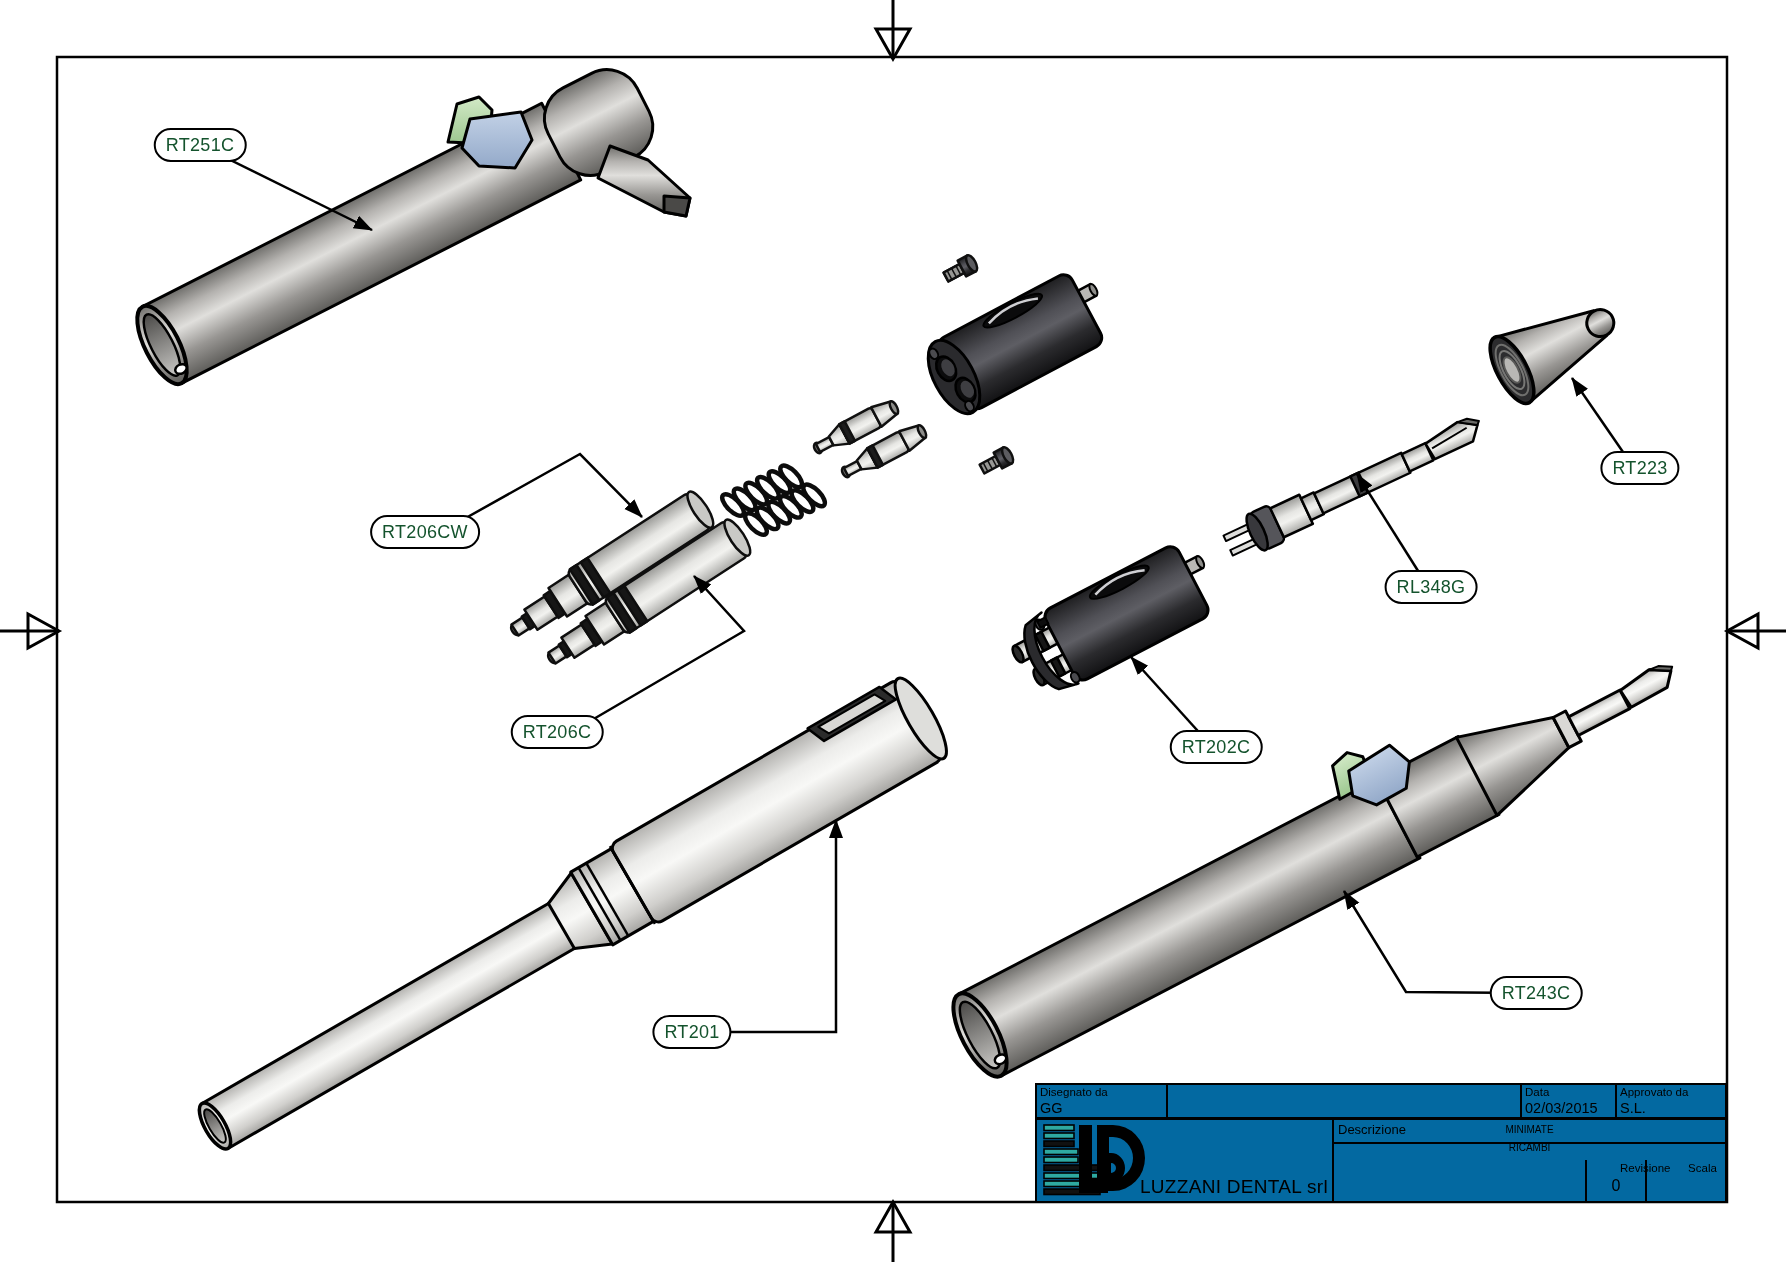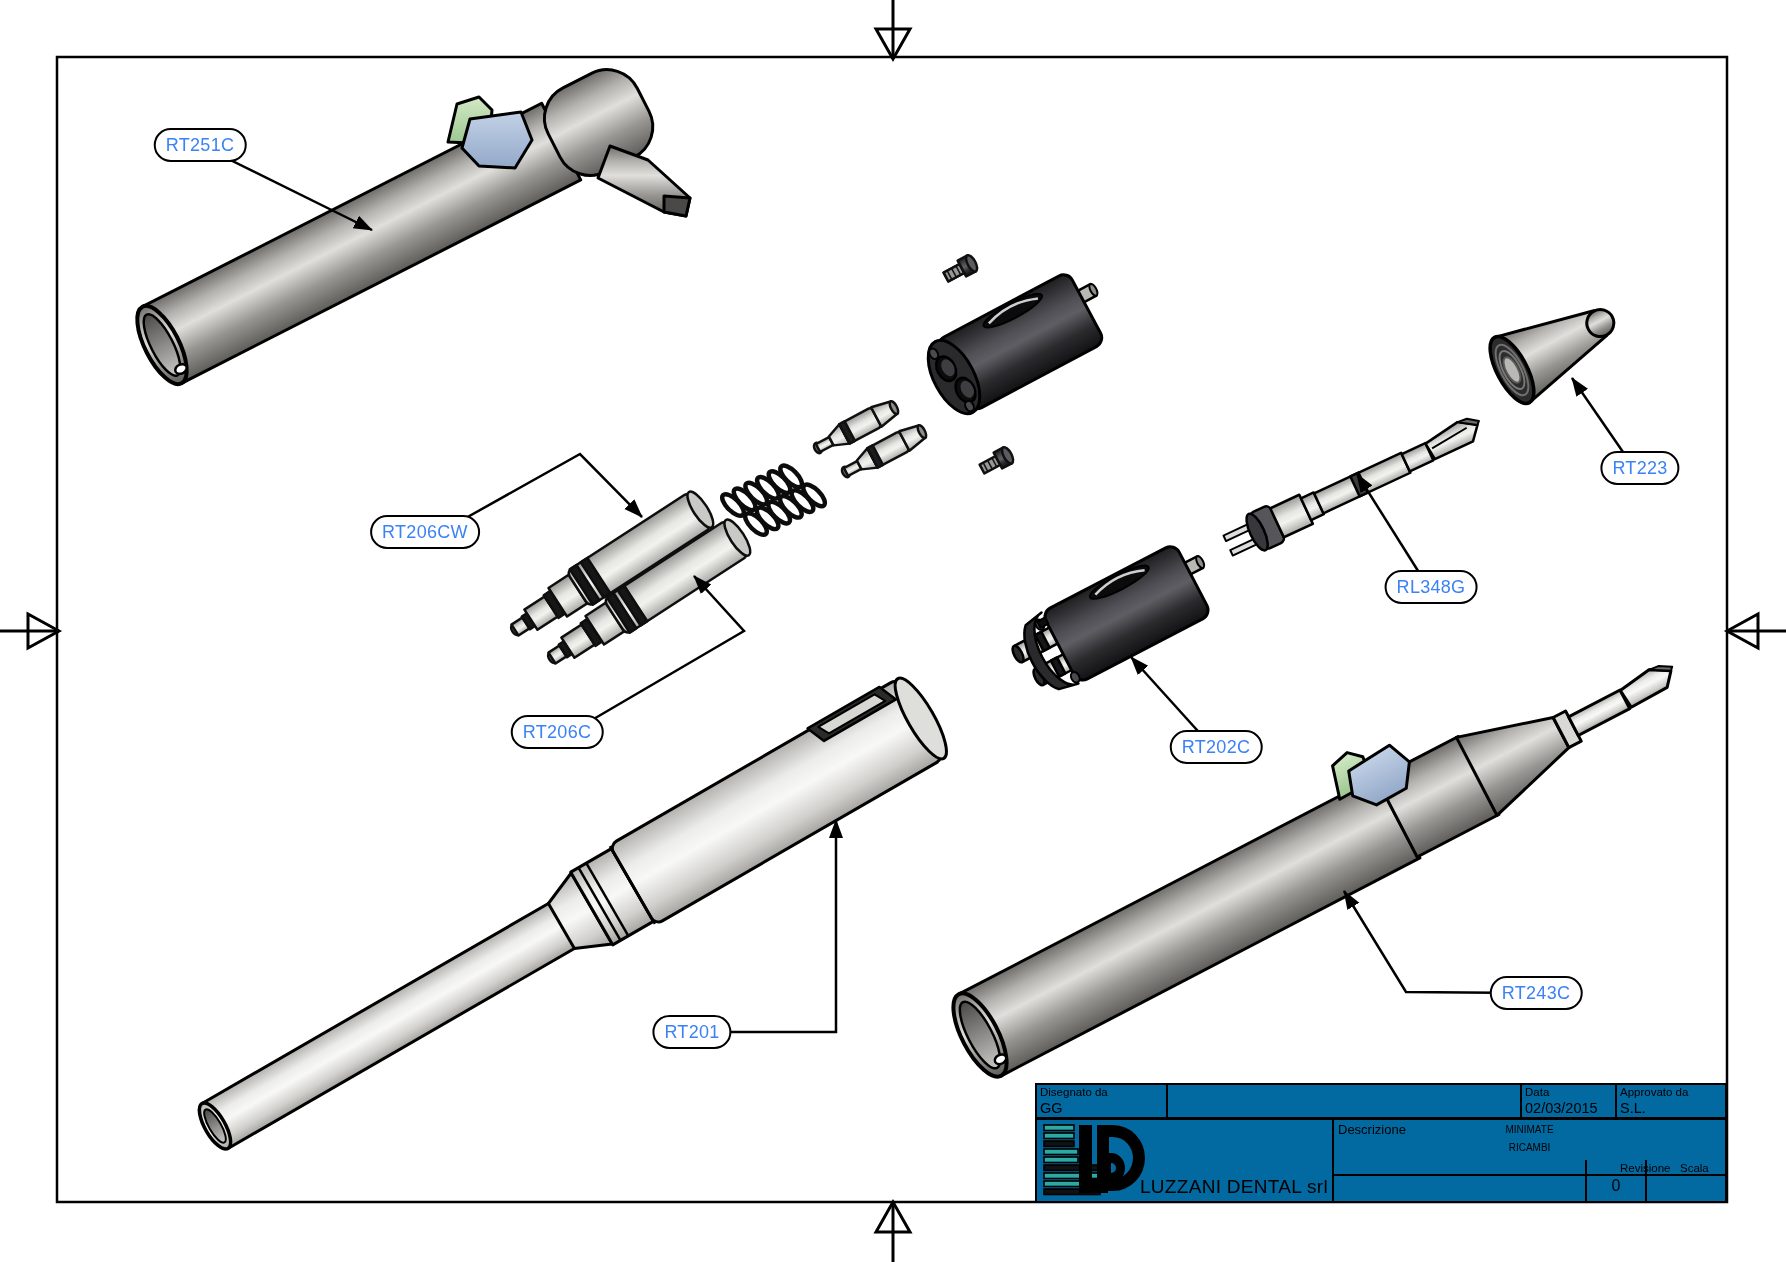--- a/index.html
+++ b/index.html
@@ -5,45 +5,45 @@
   html,body{margin:0;padding:0;background:#e8e8e8;}
   .page{
     position:relative;width:1786px;height:1262px;background:#ffffff;
     font-family:"Liberation Sans", sans-serif; overflow:hidden;
   }
   svg.drawing{position:absolute;left:0;top:0;}
   
   .plabel{
     position:absolute;transform:translate(-50%,-50%);
     background:#ffffff;border:2.5px solid #000;border-radius:22px;
-    padding:6px 10px;font-size:18px;color:#3b82f6;white-space:nowrap;
+    padding:6px 10px;font-size:18px;color:#14532d;white-space:nowrap;
     line-height:1;z-index:5;letter-spacing:.3px;
   }
   
   .tblock{
     position:absolute;left:1035px;top:1083px;width:692px;height:120px;
     border:2.5px solid #000;box-sizing:border-box;background:#0369a1;z-index:4;
     color:#000;
   }
   .tb-row1{position:absolute;left:0;top:0;right:0;height:35px;border-bottom:3.5px solid #000;box-sizing:border-box;display:flex;}
   .tb-cell{position:relative;box-sizing:border-box;border-right:2px solid #000;}
   .tb-cell:last-child{border-right:none;padding-left:33px;}
   .tb-lab{position:absolute;left:3px;top:1px;font-size:11.5px;}
   .tb-val{position:absolute;left:3px;bottom:1px;font-size:14.5px;}
   .tb-bottom{position:absolute;left:0;top:35px;right:0;bottom:0;display:flex;}
   .tb-logo-cell{width:297px;position:relative;border-right:2px solid #000;box-sizing:border-box;}
   .tb-company{position:absolute;right:4px;bottom:3px;font-size:19px;letter-spacing:.3px;}
   .tb-right{flex:1;position:relative;}
-  .tb-descr{position:absolute;left:0;top:0;right:0;height:56px;border-bottom:2.5px solid #000;box-sizing:border-box;}
+  .tb-descr{position:absolute;left:0;top:0;right:0;height:24px;border-bottom:2.5px solid #000;box-sizing:border-box;}
   .tb-descr-lab{position:absolute;left:4px;top:2px;font-size:13px;}
   .tb-descr-val{position:absolute;left:0;right:0;top:1px;text-align:center;font-size:10px;line-height:18px;}
   .tb-last{position:absolute;left:0;top:40px;right:0;bottom:0;display:flex;}
   .tb-empty{width:253px;border-right:2px solid #000;box-sizing:border-box;}
   .tb-rev{width:60px;border-right:2px solid #000;box-sizing:border-box;position:relative;text-align:center;}
-  .tb-scala{flex:1;position:relative;}
+  .tb-scala{flex:1;position:relative;text-align:center;}
   .tb-small-top{font-size:11.5px;display:block;margin-top:2px;padding-left:33px;}
   .tb-center-val{font-size:16px;display:block;margin-top:3px;}
 </style>
 </head>
 <body>
 
 <div class="page">
 
 <svg class="drawing" width="1786" height="1262" viewBox="0 0 1786 1262">
   <defs>

